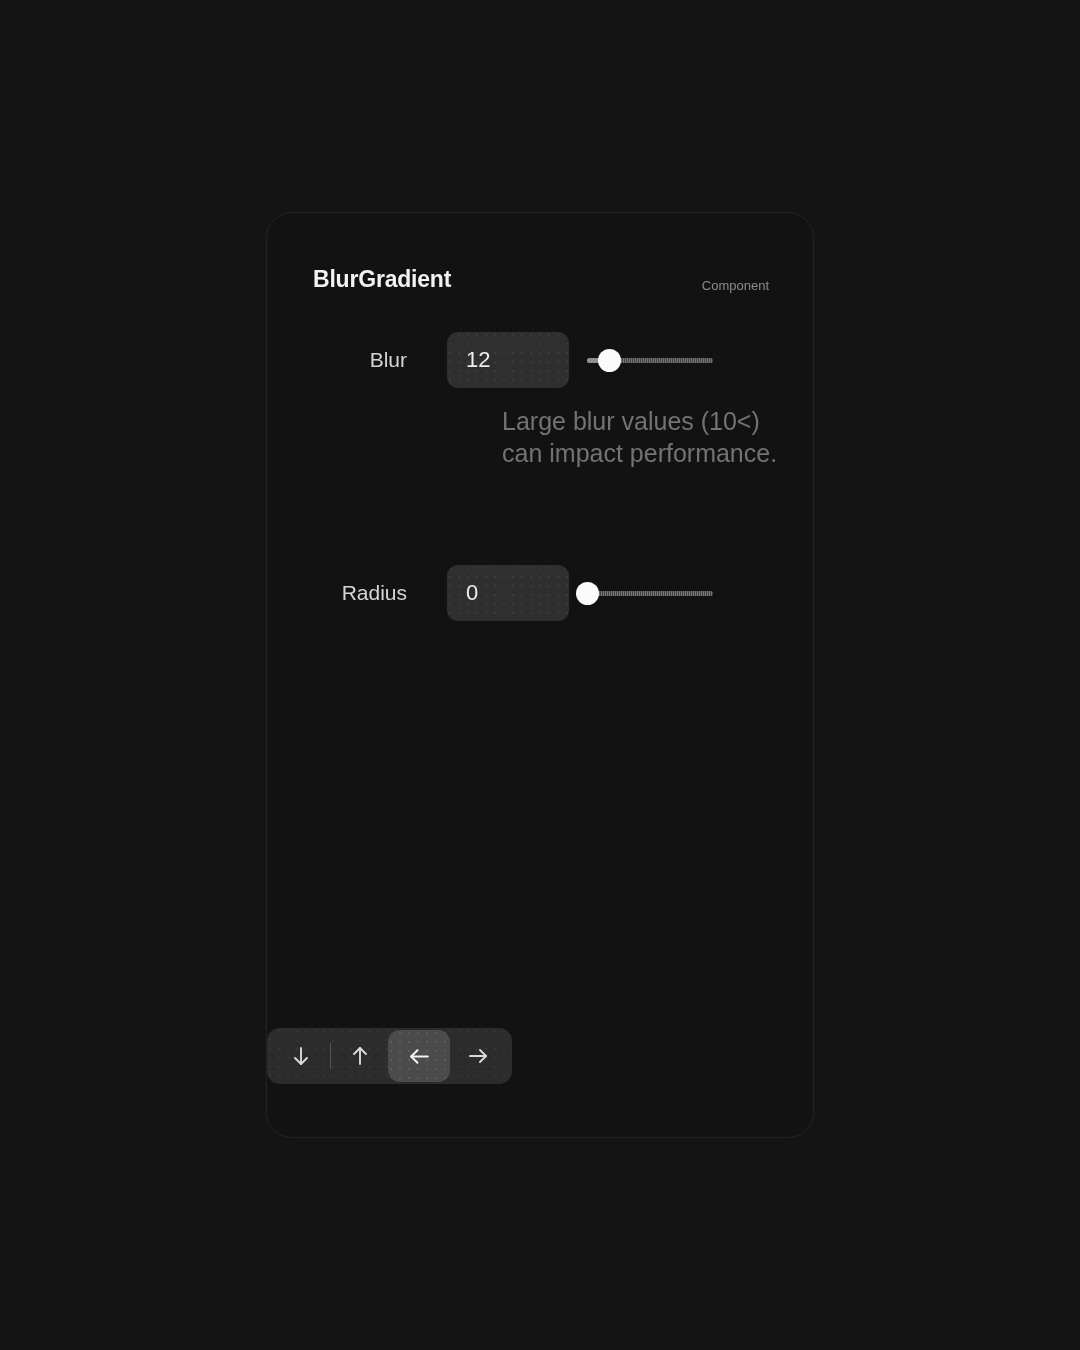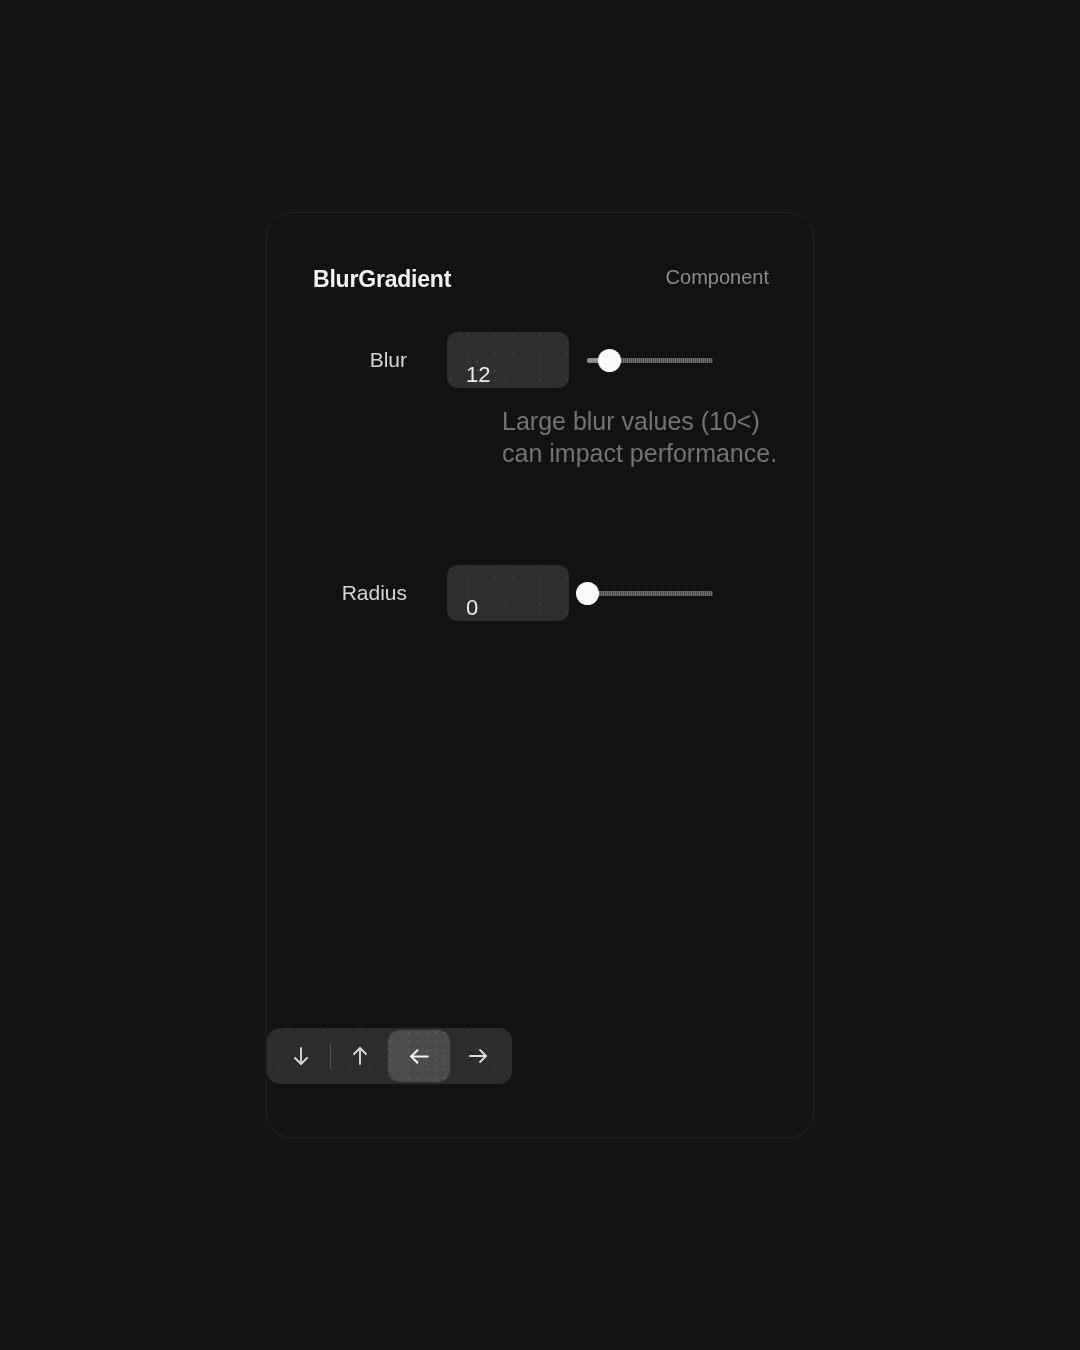--- a/index.html
+++ b/index.html
@@ -31,31 +31,31 @@
     border-radius: 26px;
   }
 
   
   .panel-header {
     position: absolute;
     left: 46px;
     top: 53px;
     width: 456px;
     display: flex;
-    align-items: flex-start;
+    align-items: flex-end;
     justify-content: space-between;
   }
   .panel-title {
     font-size: 23px;
     font-weight: bold;
     color: #f2f2f2;
     letter-spacing: -0.2px;
   }
   .panel-kind {
-    font-size: 20px;
+    font-size: 13px;
     font-weight: 400;
     color: #8c8c8c;
   }
 
   
   .row {
     position: absolute;
     display: flex;
     align-items: flex-start;
   }
@@ -76,21 +76,21 @@
   .num-field {
     position: relative;
     width: 122px;
     height: 56px;
     background:
       radial-gradient(circle at 3px 3px, rgba(255,255,255,0.055) 1px, rgba(255,255,255,0) 1.4px)
       0 0 / 9px 9px,
       #2f2f2f;
     border-radius: 11px;
     display: flex;
-    align-items: flex-end;
+    align-items: center;
   }
   .num-field .num-value {
     padding-left: 19px;
     font-size: 22px;
     color: #ededed;
   }
 
   
   .slider {
     position: relative;

